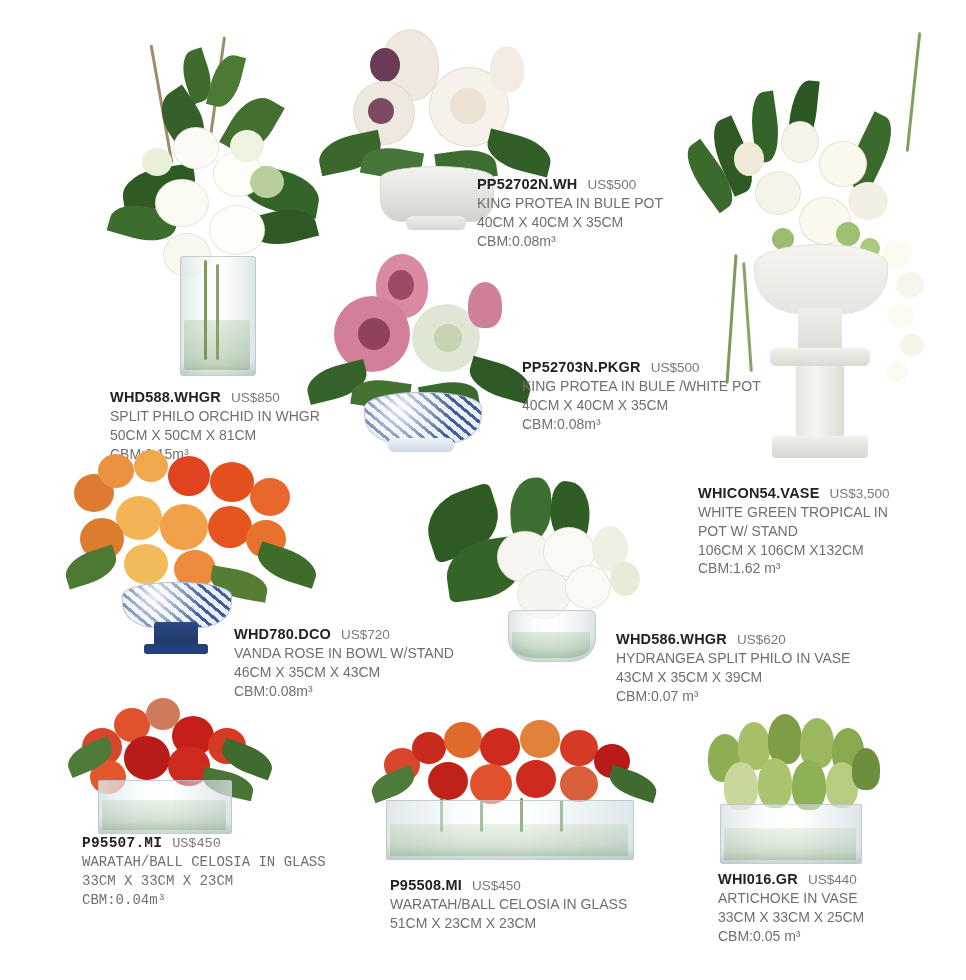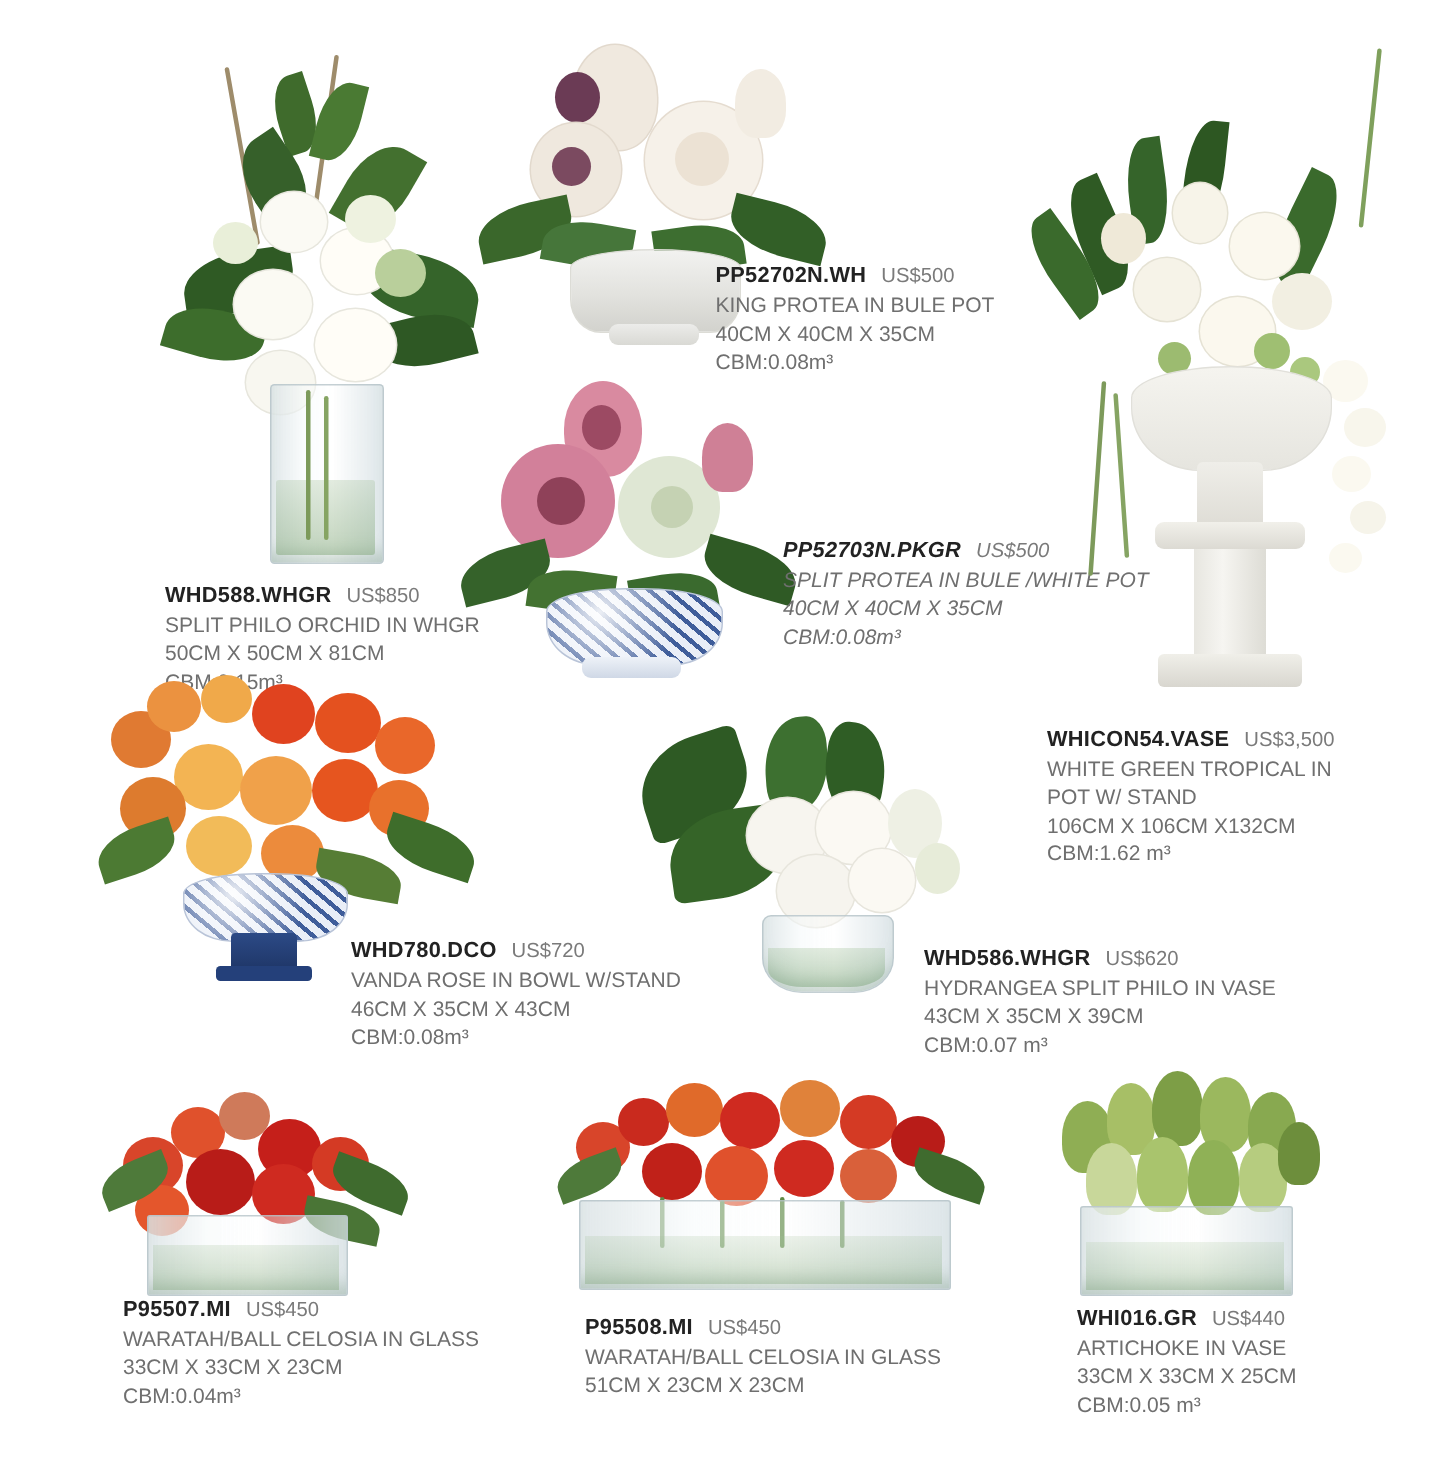--- a/index.html
+++ b/index.html
@@ -166,41 +166,41 @@
     <div class="caption" style="left:167px; top:155px;">
       <span class="line">
         <span class="code">PP52702N.WH</span><span class="price">US$500</span>
       </span>
       <span class="line desc">KING PROTEA IN BULE POT</span>
       <span class="line dims">40CM X 40CM X 35CM</span>
       <span class="line cbm">CBM:0.08m³</span>
     </div>
   </div>
 
-  <div class="product" style="left:300px; top:248px; width:420px; height:212px;font-style:italic;">
+  <div class="product" style="left:300px; top:248px; width:420px; height:212px;">
     <div class="art" style="left:0; top:0; width:240px; height:212px;">
       <div class="blob" style="left:76px; top:6px; width:52px; height:64px; background:#d98aa0; border-radius:50% 50% 45% 45%;"></div>
       <div class="blob" style="left:88px; top:22px; width:26px; height:30px; background:#9c4a63;"></div>
       <div class="blob" style="left:34px; top:48px; width:76px; height:76px; background:#d2809a; border-radius:50%;"></div>
       <div class="blob" style="left:58px; top:70px; width:32px; height:32px; background:#8f4159;"></div>
       <div class="blob" style="left:112px; top:56px; width:68px; height:68px; background:#dfe7d4; border-radius:50%;"></div>
       <div class="blob" style="left:134px; top:76px; width:28px; height:28px; background:#c5d2b3;"></div>
       <div class="blob" style="left:168px; top:34px; width:34px; height:46px; background:#cf8096; border-radius:50% 50% 40% 40%;"></div>
       <div class="leaf" style="left:6px; top:118px; width:62px; height:32px; background:#35622a; transform:rotate(-14deg);"></div>
       <div class="leaf" style="left:168px; top:116px; width:64px; height:32px; background:#2f5a25; transform:rotate(16deg); border-radius:0 60% 0 60%;"></div>
       <div class="leaf" style="left:52px; top:132px; width:58px; height:28px; background:#437231; transform:rotate(8deg);"></div>
       <div class="leaf" style="left:120px; top:134px; width:58px; height:28px; background:#3a6a2e; transform:rotate(-10deg); border-radius:0 60% 0 60%;"></div>
       <div class="bowl-blue" style="left:64px; top:144px; width:116px; height:50px;"></div>
       <div class="pot-base" style="left:88px; top:190px; width:66px; height:14px; background:linear-gradient(to bottom,#eef2f8,#cfd8e6);"></div>
     </div>
     <div class="caption" style="left:222px; top:110px;">
       <span class="line">
         <span class="code">PP52703N.PKGR</span><span class="price">US$500</span>
       </span>
-      <span class="line desc">SPLIT PROTEA IN BULE /WHITE POT</span>
+      <span class="line desc">KING PROTEA IN BULE /WHITE POT</span>
       <span class="line dims">40CM X 40CM X 35CM</span>
       <span class="line cbm">CBM:0.08m³</span>
     </div>
   </div>
 
   <div class="product" style="left:660px; top:22px; width:300px; height:560px;">
     <div class="art" style="left:0; top:0; width:300px; height:450px;">
       <div class="stem" style="left:252px; top:10px; width:3px; height:120px; background:#7fa05c; transform:rotate(6deg);"></div>
       <div class="leaf" style="left:58px; top:96px; width:30px; height:76px; background:#2f5a24; transform:rotate(-24deg);"></div>
       <div class="leaf" style="left:36px; top:118px; width:28px; height:72px; background:#3a6a2c; transform:rotate(-36deg);"></div>
@@ -298,21 +298,21 @@
     <div class="caption" style="left:196px; top:160px;">
       <span class="line">
         <span class="code">WHD586.WHGR</span><span class="price">US$620</span>
       </span>
       <span class="line desc">HYDRANGEA SPLIT PHILO IN VASE</span>
       <span class="line dims">43CM X 35CM X 39CM</span>
       <span class="line cbm">CBM:0.07 m³</span>
     </div>
   </div>
 
-  <div class="product" style="left:60px; top:710px; width:300px; height:240px;">
+  <div class="product" style="left:60px; top:680px; width:300px; height:240px;font-family:Liberation Mono, monospace;">
     <div class="art" style="left:0; top:0; width:230px; height:150px;">
       <div class="blob" style="left:22px; top:48px; width:40px; height:38px; background:#d8452a;"></div>
       <div class="blob" style="left:54px; top:28px; width:36px; height:34px; background:#e0512c;"></div>
       <div class="blob" style="left:86px; top:18px; width:34px; height:32px; background:#cf7a5a;"></div>
       <div class="blob" style="left:112px; top:36px; width:42px; height:40px; background:#c51f1a;"></div>
       <div class="blob" style="left:148px; top:48px; width:38px; height:36px; background:#d43a24;"></div>
       <div class="blob" style="left:64px; top:56px; width:46px; height:44px; background:#b81c18;"></div>
       <div class="blob" style="left:108px; top:66px; width:42px; height:40px; background:#cf2a20;"></div>
       <div class="blob" style="left:30px; top:80px; width:36px; height:34px; background:#e4562c;"></div>
       <div class="leaf" style="left:6px; top:64px; width:48px; height:26px; background:#4e7a3a; transform:rotate(-22deg);"></div>

